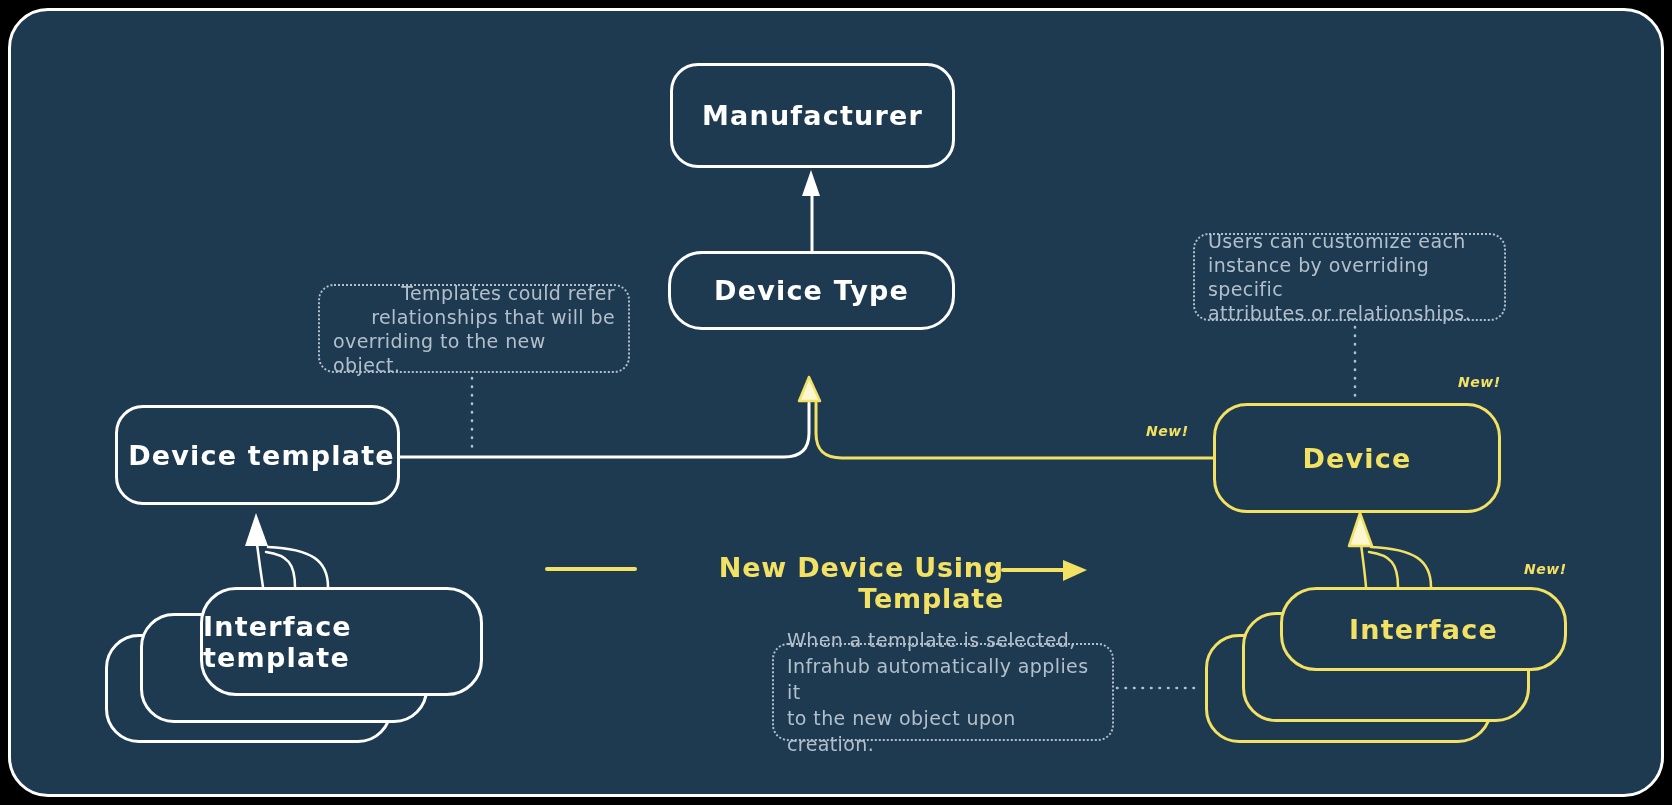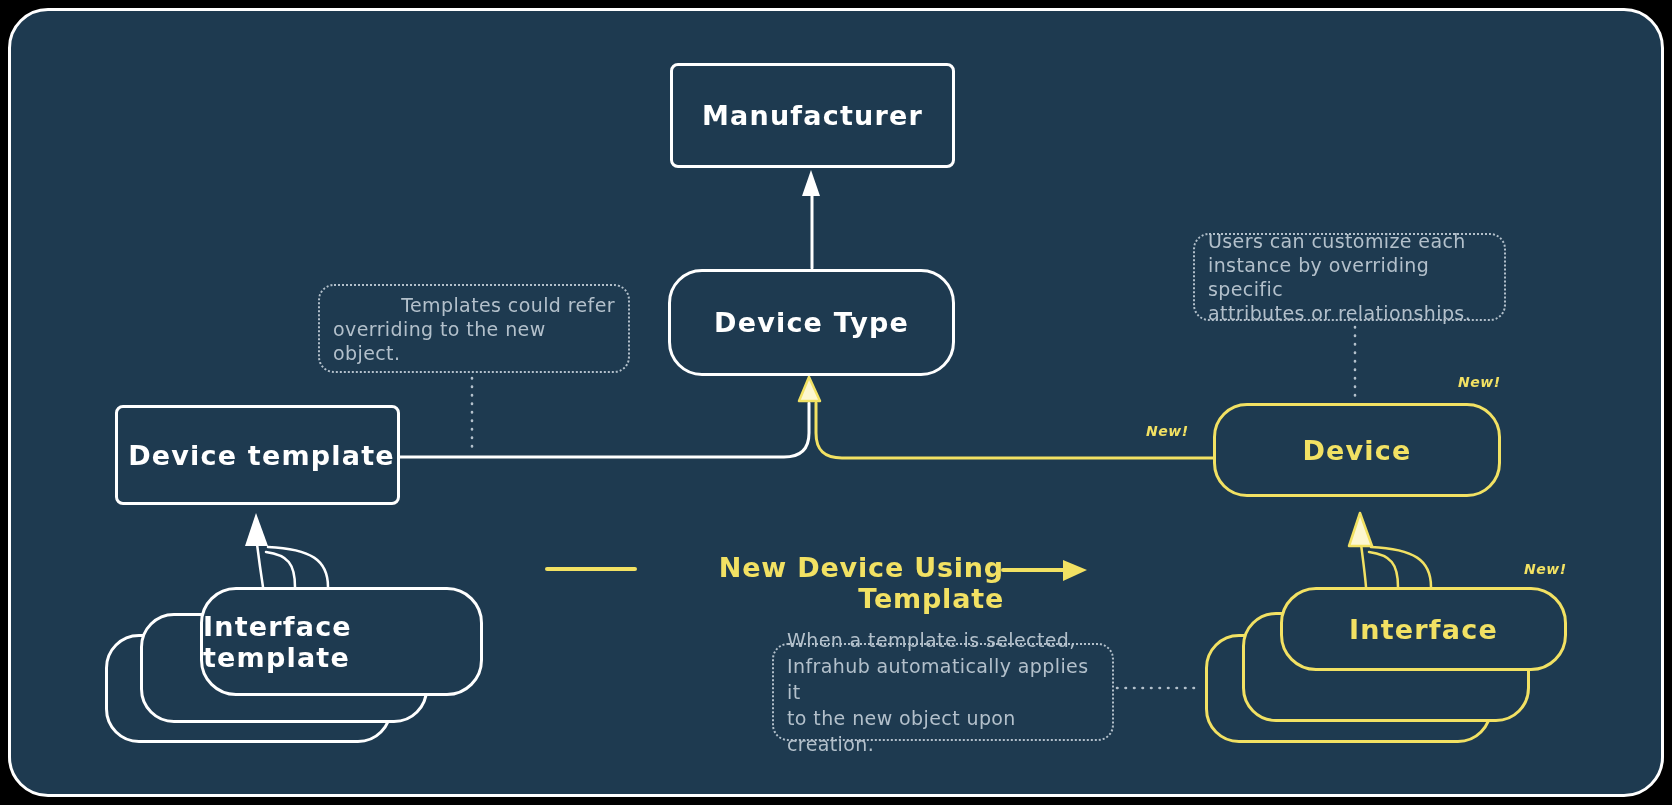--- a/index.html
+++ b/index.html
@@ -10,30 +10,30 @@
   }
   *{margin:0;padding:0;box-sizing:border-box;}
   html,body{background:#000;}
   body{font-family:"DejaVu Sans", sans-serif;}
   .stage{position:relative;width:1672px;height:805px;background:#000;overflow:hidden;}
   .panel{position:absolute;left:8px;top:8px;right:8px;bottom:8px;
          background:var(--navy);border:3px solid var(--white);border-radius:40px;}
   .connectors{position:absolute;left:0;top:0;pointer-events:none;}
 
   .node{position:absolute;display:flex;align-items:center;justify-content:center;
-        background:var(--navy);border:3px solid var(--white);border-radius:8px;
+        background:var(--navy);border:3px solid var(--white);border-radius:28px;
         color:var(--white);font-size:27px;font-weight:700;letter-spacing:1.2px;}
   .node.yellow{border-color:var(--yellow);color:var(--yellow);}
   .ghost{position:absolute;background:var(--navy);border:3px solid var(--white);border-radius:30px;}
   .ghost.yellow{border-color:var(--yellow);}
 
   #node-manufacturer{left:670px;top:63px;width:285px;height:105px;}
-  #node-device-type{left:668px;top:269px;width:287px;height:107px;border-radius:34px;}
+  #node-device-type{left:668px;top:251px;width:287px;height:79px;border-radius:34px;}
   #node-device-template{left:115px;top:405px;width:285px;height:100px;padding-left:8px;}
-  #node-device{left:1213px;top:403px;width:288px;height:94px;border-radius:34px;}
+  #node-device{left:1213px;top:403px;width:288px;height:110px;border-radius:34px;}
 
   #it-back{left:105px;top:634px;width:287px;height:109px;border-radius:34px;}
   #it-mid{left:140px;top:613px;width:288px;height:110px;border-radius:34px;}
   #node-interface-template{left:200px;top:587px;width:283px;height:109px;border-radius:36px;}
 
   #if-back{left:1205px;top:634px;width:287px;height:109px;border-radius:34px;}
   #if-mid{left:1242px;top:612px;width:288px;height:110px;border-radius:34px;}
   #node-interface{left:1280px;top:587px;width:287px;height:84px;border-radius:36px;}
 
   .note{position:absolute;border:2.5px dotted var(--note);border-radius:16px;
@@ -121,20 +121,21 @@
   </div>
 
   <div class="ghost yellow" id="if-back"></div>
   <div class="ghost yellow" id="if-mid"></div>
   <div class="node yellow" id="node-interface">
     <span>Interface</span>
   </div>
 
   <div class="note" id="note-templates">
     <div>Templates could refer</div>
+    <div>relationships that will be</div>
     <div>overriding to the new object.</div>
   </div>
 
   <div class="note" id="note-apply">
     <div>When a template is selected,</div>
     <div>Infrahub automatically applies it</div>
     <div>to the new object upon creation.</div>
   </div>
 
   <div class="note" id="note-customize">

